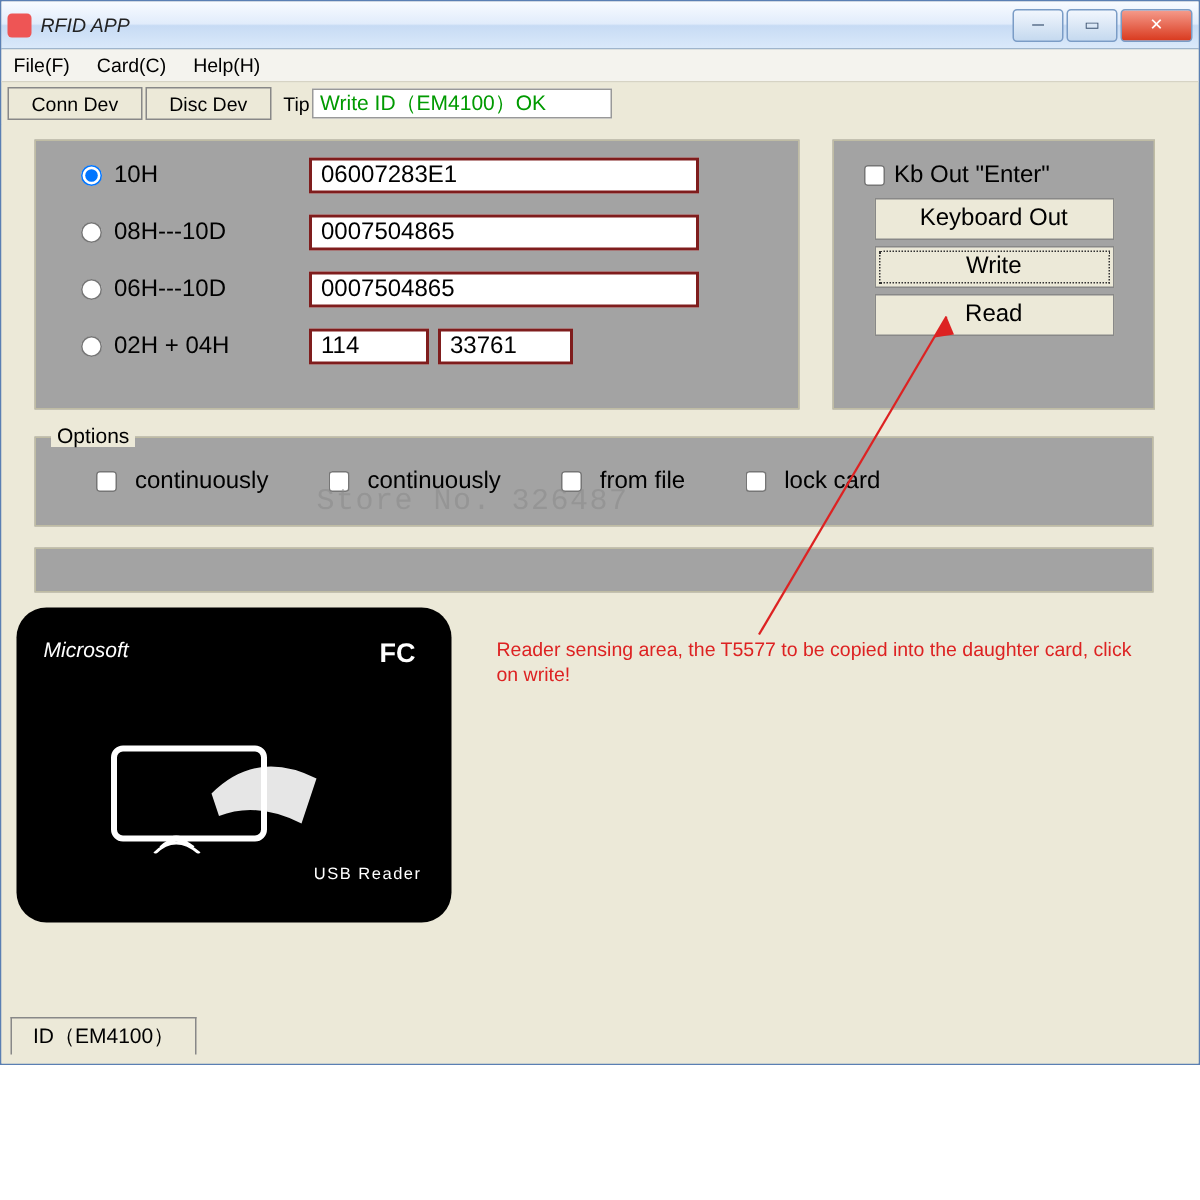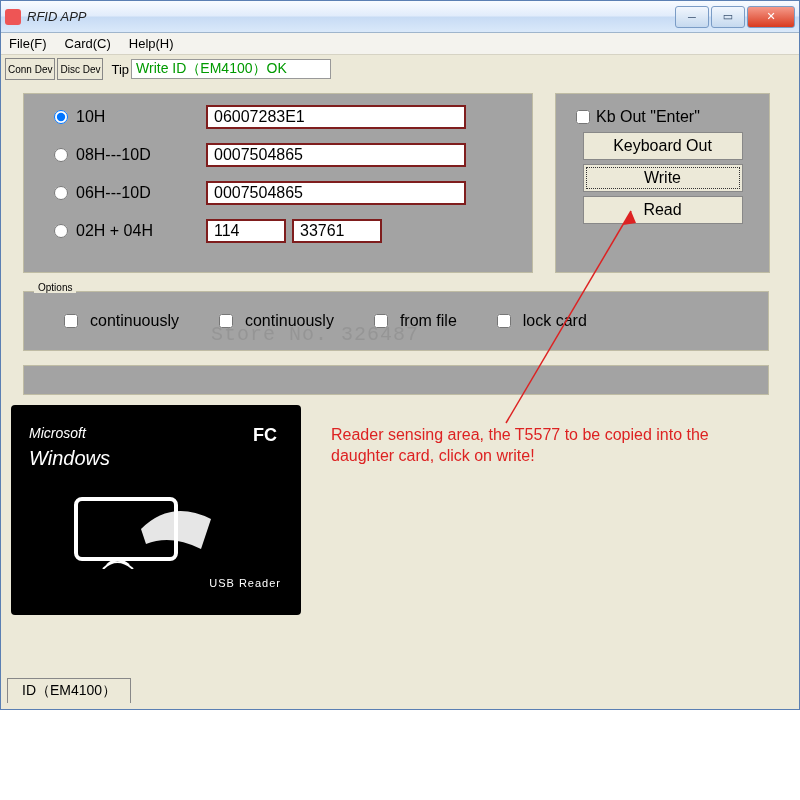--- a/index.html
+++ b/index.html
@@ -7,51 +7,51 @@
 .window { position: absolute; top: 0; left: 0; width: 800px; height: 710px; background: #ece9d8; border: 1px solid #5a7fb3; }
 .titlebar { height: 32px; background: linear-gradient(to bottom, #f8fbff 0%, #e1ecfb 48%, #c7dbf4 52%, #dae9fa 100%); display: flex; align-items: center; padding: 0 4px; border-bottom: 1px solid #9fb5cc; }
 .titlebar .icon { width: 16px; height: 16px; background: #e55; border-radius: 3px; margin-right: 6px; }
 .titlebar .title { font-size: 13px; color: #222; flex: 1; font-style: italic; }
 .winbtns { display: flex; gap: 0; }
 .winbtn { width: 34px; height: 22px; background: linear-gradient(to bottom,#f1f6fd,#c5d9ef); border: 1px solid #7a9cc6; border-radius: 3px; margin-left: 2px; display: flex; align-items: center; justify-content: center; color:#3b5270; font-size:11px; }
 .winbtn.close { background: linear-gradient(to bottom,#f59a8a,#d93a1f); color:#fff; width: 48px; }
 .menubar { height: 22px; background: #f4f3ee; display: flex; align-items: center; padding: 0 4px; font-size: 13px; gap: 10px; border-bottom: 1px solid #d6d3c4; }
 .menubar span { padding: 0 4px; }
 .toolbar { height: 28px; display: flex; align-items: center; padding: 2px 4px; gap: 2px; background: #ece9d8; }
-.tbtn { height: 22px; padding: 0 2px; background: #ece9d8; border: 1px solid #888; font-size: 10px; font-family: inherit; }
+.tbtn { height: 22px; padding: 0 15px; background: #ece9d8; border: 1px solid #888; font-size: 13px; font-family: inherit; }
 .tiplabel { margin-left: 6px; font-size: 13px; }
 .tipfield { height: 20px; background: #fff; border: 1px solid #999; padding: 0 4px; color: #009a00; width: 200px; display: inline-flex; align-items: center; font-size: 14px; }
 .clientarea { position: relative; width: 100%; height: calc(100% - 82px); background: #ece9d8; }
 .groupbox { position: absolute; border: 1px solid #bfbca4; background: #a3a3a3; }
 .gb1 { top: 10px; left: 22px; width: 510px; height: 180px; }
 .radiorow { display: flex; align-items: center; margin: 8px 0 0 30px; height: 30px; }
 .radiorow .rlabel { width: 130px; font-size: 16px; }
 .radio { width: 14px; height: 14px; margin-right: 8px; }
 .tinput { height: 24px; border: 2px solid #7f1d1d; background: #fff; padding: 0 6px; font-size: 16px; font-family: inherit; }
 .w1 { width: 260px; }
 .w2 { width: 80px; }
 .w3 { width: 90px; margin-left: 6px; }
 .gb2 { top: 10px; left: 554px; width: 215px; height: 180px; }
 .chkrow { margin: 14px 0 6px 20px; font-size: 16px; display:flex; align-items:center; }
 .chk { width: 14px; height: 14px; margin-right: 6px; }
 .abtn { display: block; width: 160px; height: 28px; margin: 4px auto; background: #ece9d8; border: 1px solid #888; font-size: 16px; font-family: inherit; }
 .abtn.sel { outline: 1px dotted #333; outline-offset: -4px; }
 .gb3 { top: 208px; left: 22px; width: 746px; height: 60px; }
-.gb3 .legend { position: absolute; top: -10px; left: 10px; background: #ece9d8; padding: 0 4px; font-size: 10px; }
+.gb3 .legend { position: absolute; top: -10px; left: 10px; background: #ece9d8; padding: 0 4px; font-size: 14px; }
 .optrow { display: flex; align-items: center; height: 100%; padding-left: 40px; gap: 40px; font-size: 16px; }
 .opt { display: flex; align-items: center; gap: 6px; }
 .gb4 { top: 282px; left: 22px; width: 746px; height: 30px; border: 1px solid #bfbca4; }
 .watermark { position:absolute; top: 240px; left: 210px; color: #888; opacity: 0.5; font-size: 20px; font-family: Liberation Mono, monospace; letter-spacing:1px; }
-.photo { position: absolute; top: 322px; left: 10px; width: 290px; height: 210px; background: #000; border-radius: 4px; color:#fff; padding:14px 18px; }
+.photo { position: absolute; top: 322px; left: 10px; width: 290px; height: 210px; background: #000; border-radius: 20px; color:#fff; padding:14px 18px; }
 .photo .win { font-size: 14px; font-style:italic; margin-top: 6px; }
 .photo .winbig { font-size: 20px; }
 .photo .fc { position:absolute; top:20px; right:24px; font-weight:bold; font-size:18px; }
 .photo .usb { position:absolute; bottom:26px; right:20px; font-size:11px; letter-spacing:1px; }
 .photo .cardicon { position:absolute; top:74px; left:60px; width:150px; height:90px; }
-.annot { position: absolute; top: 342px; left: 330px; color: #d22; font-size: 16px; line-height: 1.3; width: 440px; }
+.annot { position: absolute; top: 342px; left: 330px; color: #d22; font-size: 13px; line-height: 1.3; width: 440px; }
 .arrow { position:absolute; top:120px; left:475px; width:230px; height:230px; pointer-events:none; }
 .arrow line { stroke:#d22; stroke-width:1.5; }
 .arrow polygon { fill:#d22; }
 .bottomtab { position: absolute; bottom: 6px; left: 6px; display:flex; }
 .tab { border: 1px solid #888; border-bottom: none; padding: 3px 14px; background: #ece9d8; font-size: 14px; }
 </style>
 </head>
 <body>
 
 <div class="window">
@@ -140,21 +140,20 @@
 
     <div class="watermark">Store No. 326487</div>
 
     <svg class="arrow">
       <line x1="155" y1="8" x2="30" y2="220"></line>
       <polygon points="155,8 147,22 160,20"></polygon>
     </svg>
 
     <div class="photo">
       <div class="win">Microsoft</div>
-      <div class="win winbig">Windows</div>
       <div class="fc">FC</div>
       <svg class="cardicon" viewBox="0 0 150 90">
         <rect x="5" y="20" width="100" height="60" rx="6" fill="none" stroke="#fff" stroke-width="4"></rect>
         <path d="M 70 50 Q 100 20 140 40 L 130 70 Q 100 55 75 65 Z" fill="#fff" opacity="0.9"></path>
         <path d="M 40 82 q 6 -6 14 0 M 36 86 q 10 -10 22 0 M 32 90 q 14 -14 30 0" fill="none" stroke="#fff" stroke-width="2"></path>
       </svg>
       <div class="usb">USB Reader</div>
     </div>
 
     <div class="annot">Reader sensing area, the T5577 to be copied into the daughter card, click on write!</div>

